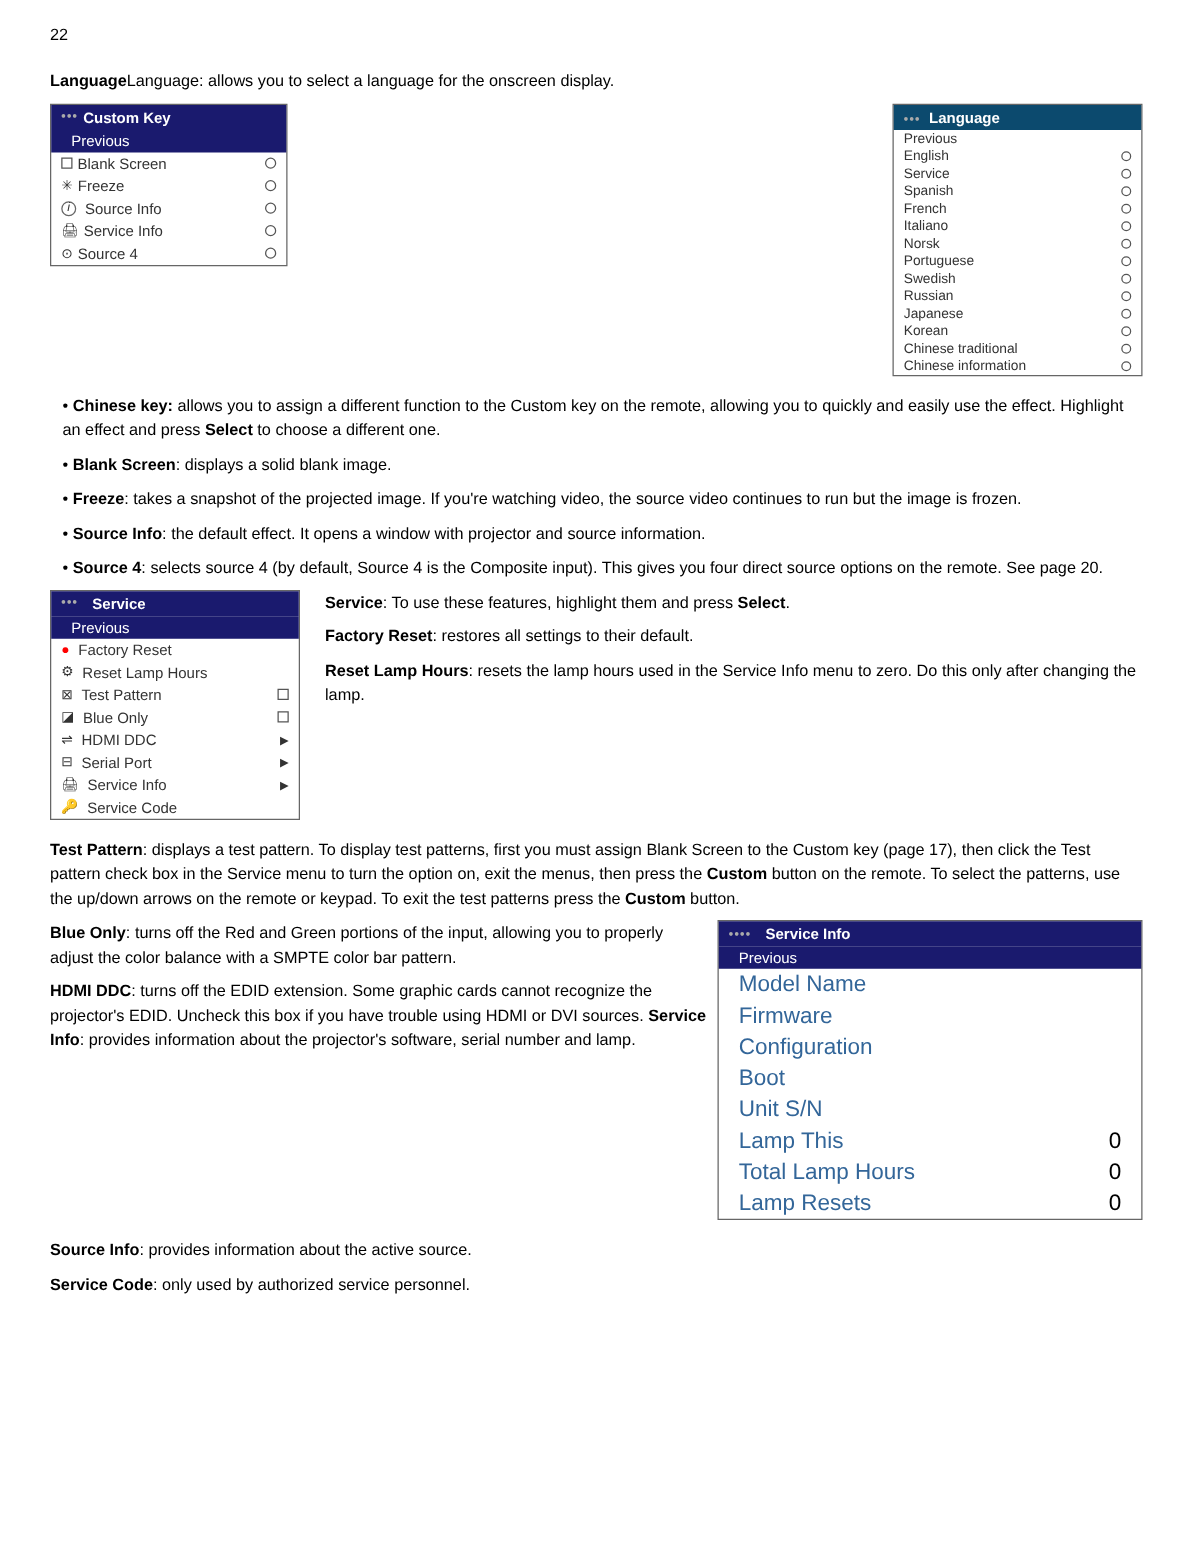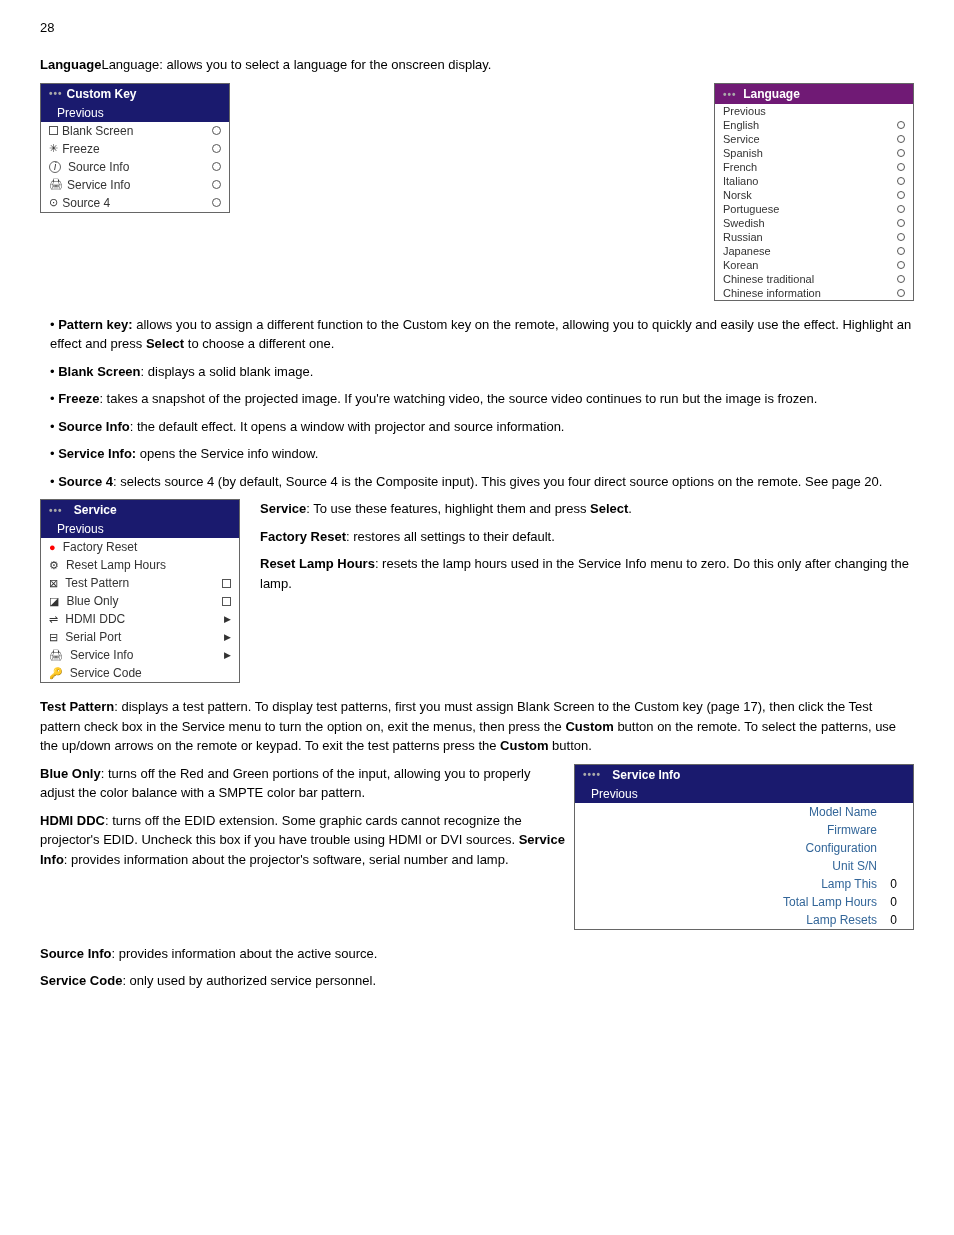--- a/index.html
+++ b/index.html
@@ -82,21 +82,21 @@
     .osd-box .osd-item .arrow {
       font-size: 9px;
     }
     
     .lang-osd {
       min-width: 200px;
       font-size: 12px;
       border: 1px solid #666;
     }
     .lang-osd .osd-title {
-      background: #701a75;
+      background: #0c4a6e;
       color: #fff;
       padding: 3px 8px;
       font-size: 12px;
       font-weight: bold;
     }
     .lang-osd .lang-item {
       padding: 1px 8px;
       display: flex;
       align-items: center;
       justify-content: space-between;
@@ -128,22 +128,22 @@
     }
     .svcinfo-osd .osd-selected {
       background: #1a1a6e;
       color: #fff;
       padding: 2px 16px;
       font-size: 12px;
     }
     .svcinfo-osd .svc-item {
       padding: 2px 16px;
       display: flex;
-      justify-content: flex-end;
-      font-size: 12px;
+      justify-content: space-between;
+      font-size: 18px;
       color: #336699;
     }
     .svcinfo-osd .svc-item span:last-child {
       color: #000;
       min-width: 20px;
       text-align: right;
     }
     
     .bullet-section {
       margin-bottom: 8px;
@@ -189,21 +189,21 @@
     }
     .full-text {
       font-size: 13px;
       line-height: 1.5;
       margin-bottom: 8px;
     }
   </style>
 </head>
 <body>
 
-<div class="page-number">28</div>
+<div class="page-number">22</div>
 
 <div class="full-text">
   <strong>Language</strong><span>Language: allows you to select a language for the onscreen display.</span>
 </div>
 
 <div class="two-col">
 
   <div class="osd-box">
     <div class="osd-title">
       <span class="dots">•••</span>
@@ -307,35 +307,32 @@
     </div>
     <div class="lang-item">
       <span>Chinese information</span>
       <span class="radio"></span>
     </div>
   </div>
 </div>
 
 <div class="bullet-section">
   <p>
-    <strong>Pattern key:</strong> allows you to assign a different function to the Custom key on the remote, allowing you to quickly and easily use the effect. Highlight an effect and press <strong>Select</strong> to choose a different one.
+    <strong>Chinese key:</strong> allows you to assign a different function to the Custom key on the remote, allowing you to quickly and easily use the effect. Highlight an effect and press <strong>Select</strong> to choose a different one.
   </p>
   <p>
     <strong>Blank Screen</strong>: displays a solid blank image.
   </p>
   <p>
     <strong>Freeze</strong>: takes a snapshot of the projected image. If you're watching video, the source video continues to run but the image is frozen.
   </p>
   <p>
     <strong>Source Info</strong>: the default effect. It opens a window with projector and source information.
   </p>
   <p>
-    <strong>Service Info:</strong> opens the Service info window.
-  </p>
-  <p>
     <strong>Source 4</strong>: selects source 4 (by default, Source 4 is the Composite input). This gives you four direct source options on the remote. See page 20.
   </p>
 </div>
 
 <div class="service-area">
 
   <div class="osd-box" style="min-width:200px;">
     <div class="osd-title">
       <span class="dots" style="color:#aaa; font-size:10px; letter-spacing:1px;">•••</span>
       &nbsp;<span>Service</span>
@@ -436,20 +433,24 @@
     </div>
     <div class="svc-item">
       <span>Firmware</span>
         <span></span>
     </div>
     <div class="svc-item">
       <span>Configuration</span>
         <span></span>
     </div>
     <div class="svc-item">
+      <span>Boot</span>
+        <span></span>
+    </div>
+    <div class="svc-item">
       <span>Unit S/N</span>
         <span></span>
     </div>
     <div class="svc-item">
       <span>Lamp This</span>
         <span>0</span>
     </div>
     <div class="svc-item">
       <span>Total Lamp Hours</span>
         <span>0</span>

